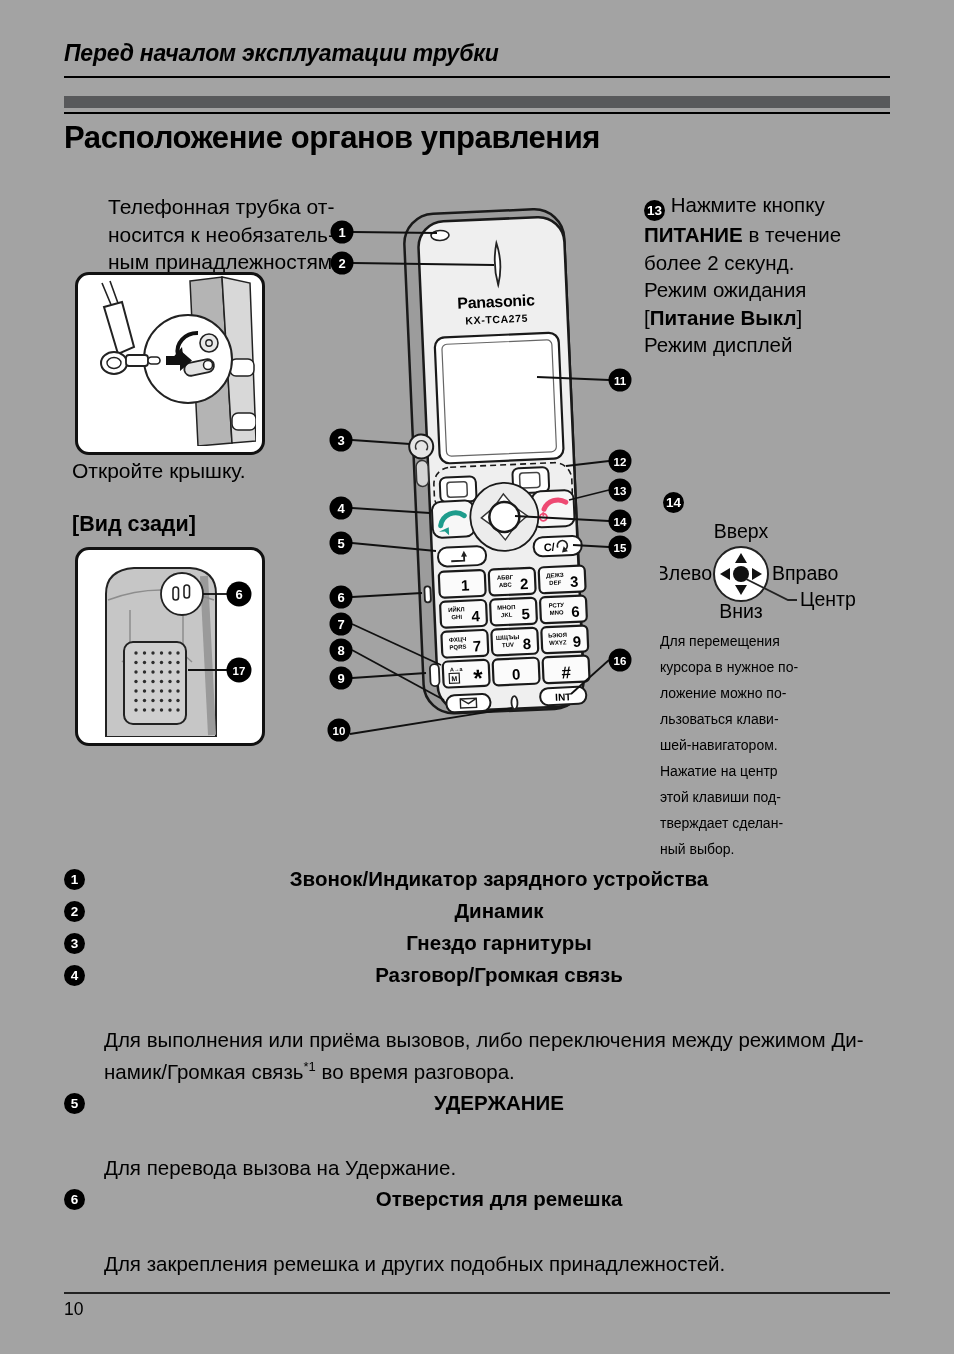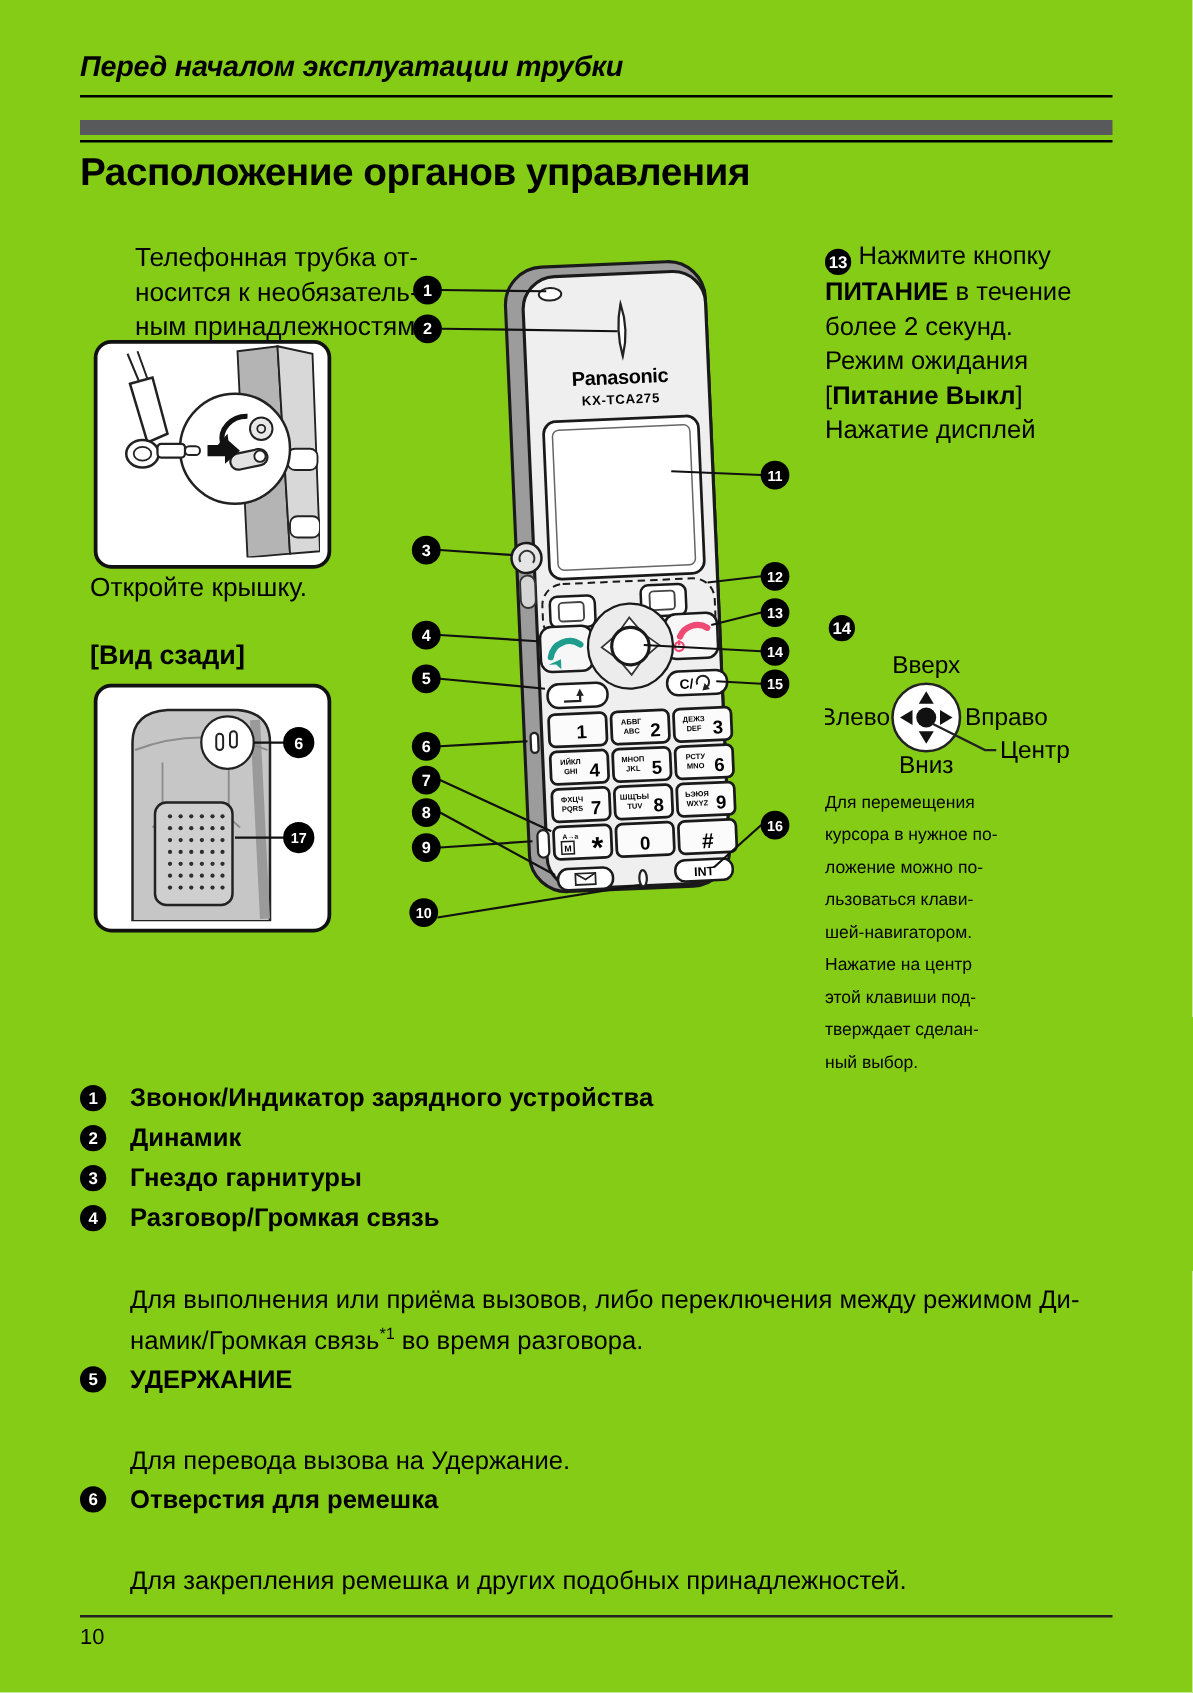--- a/index.html
+++ b/index.html
@@ -1,41 +1,41 @@
 <!DOCTYPE html>
 <html><head>
 <meta charset="utf-8">
 <style>
   html,body{margin:0;padding:0;background:#fff;}
-  .page{position:relative;width:954px;height:1354px;background:#84cc16;overflow:hidden;
+  .page{position:relative;width:954px;height:1354px;background:#a3a3a3;overflow:hidden;
         font-family:"Liberation Sans",sans-serif;color:#000;}
   .abs{position:absolute;}
   .breadcrumb{left:64px;top:40px;font-size:23px;font-weight:bold;font-style:italic;letter-spacing:-.2px;}
   .rule-top{left:64px;top:76px;width:826px;height:2px;background:#000;}
   .graybar{left:64px;top:96px;width:826px;height:12px;background:#58595b;}
   .graybar-line{left:64px;top:112px;width:826px;height:2px;background:#000;}
   .page-title{left:64px;top:120px;font-size:31px;font-weight:bold;letter-spacing:-.4px;}
   .intro{left:72px;top:193px;font-size:21px;line-height:27.5px;white-space:pre-line;margin-left:36px;}
   .figbox{border:3px solid #111;border-radius:14px;background:#fff;}
   .fig1{left:75px;top:272px;width:184px;height:177px;}
   .fig2{left:75px;top:547px;width:184px;height:193px;}
   .open-cover{left:72px;top:459px;font-size:21px;}
   .rear-label{left:72px;top:512px;font-size:21.5px;font-weight:bold;}
-  .power-note{left:660px;top:191px;width:245px;font-size:20.5px;line-height:27.5px;}
+  .power-note{left:644px;top:191px;width:245px;font-size:20.5px;line-height:27.5px;}
   .power-note b{font-weight:bold;}
   .num{display:inline-flex;align-items:center;justify-content:center;width:21px;height:21px;
        border-radius:50%;background:#000;color:#fff;font-weight:bold;font-size:13.5px;
        vertical-align:-3px;}
   .nav-marker{left:663px;top:492px;}
   .nav-text{left:660px;top:628px;width:235px;font-size:14px;line-height:26px;white-space:pre-line;}
   .legend{left:64px;top:864px;width:830px;}
   .lg-item{display:flex;margin-bottom:3px;}
   .lg-num{flex:0 0 40px;padding-top:3px;}
   .lg-body{flex:1;}
-  .lg-title{font-size:20.5px;font-weight:bold;line-height:29px;}
+  .lg-title{font-size:20.5px;font-weight:bold;line-height:29px;text-align:center;}
   .lg-desc{font-size:20.5px;line-height:27px;margin-top:37px;}
   .lg-desc .pre{white-space:pre-line;}
   .lg-desc sup{font-size:13px;}
   .footer-rule{left:64px;top:1292px;width:826px;height:1.5px;background:#222;}
   .page-number{left:64px;top:1299px;font-size:17.5px;}
   svg text{font-family:"Liberation Sans",sans-serif;}
   .co-text{font-weight:bold;fill:#fff;text-anchor:middle;}
 </style>
 </head>
 <body>
@@ -293,21 +293,21 @@
         <text class="co-text" x="298" y="461.5" font-size="11.5">16</text>
     </g>
   </svg>
 
   <div class="abs power-note">
     <div><span class="num">13</span> <span>Нажмите кнопку</span></div>
     <div><b>ПИТАНИЕ</b><span> в течение</span></div>
     <div>более 2 секунд.</div>
     <div>Режим ожидания</div>
     <div><span>[</span><b>Питание Выкл</b><span>]</span></div>
-    <div>Нажатие дисплей</div>
+    <div>Режим дисплей</div>
   </div>
 
   <span class="abs num nav-marker">14</span>
 
   <svg class="abs" style="left:660px;top:516px" width="240" height="112" viewBox="0 0 240 112">
     <text x="81" y="22" text-anchor="middle" font-size="19.5">Вверх</text>
     <circle cx="81" cy="58" r="27" fill="#fff" stroke="#222" stroke-width="2"></circle>
     <polygon points="81,37 75,47 87,47" fill="#111"></polygon>
     <polygon points="81,79 75,69 87,69" fill="#111"></polygon>
     <polygon points="60,58 70,52 70,64" fill="#111"></polygon>

